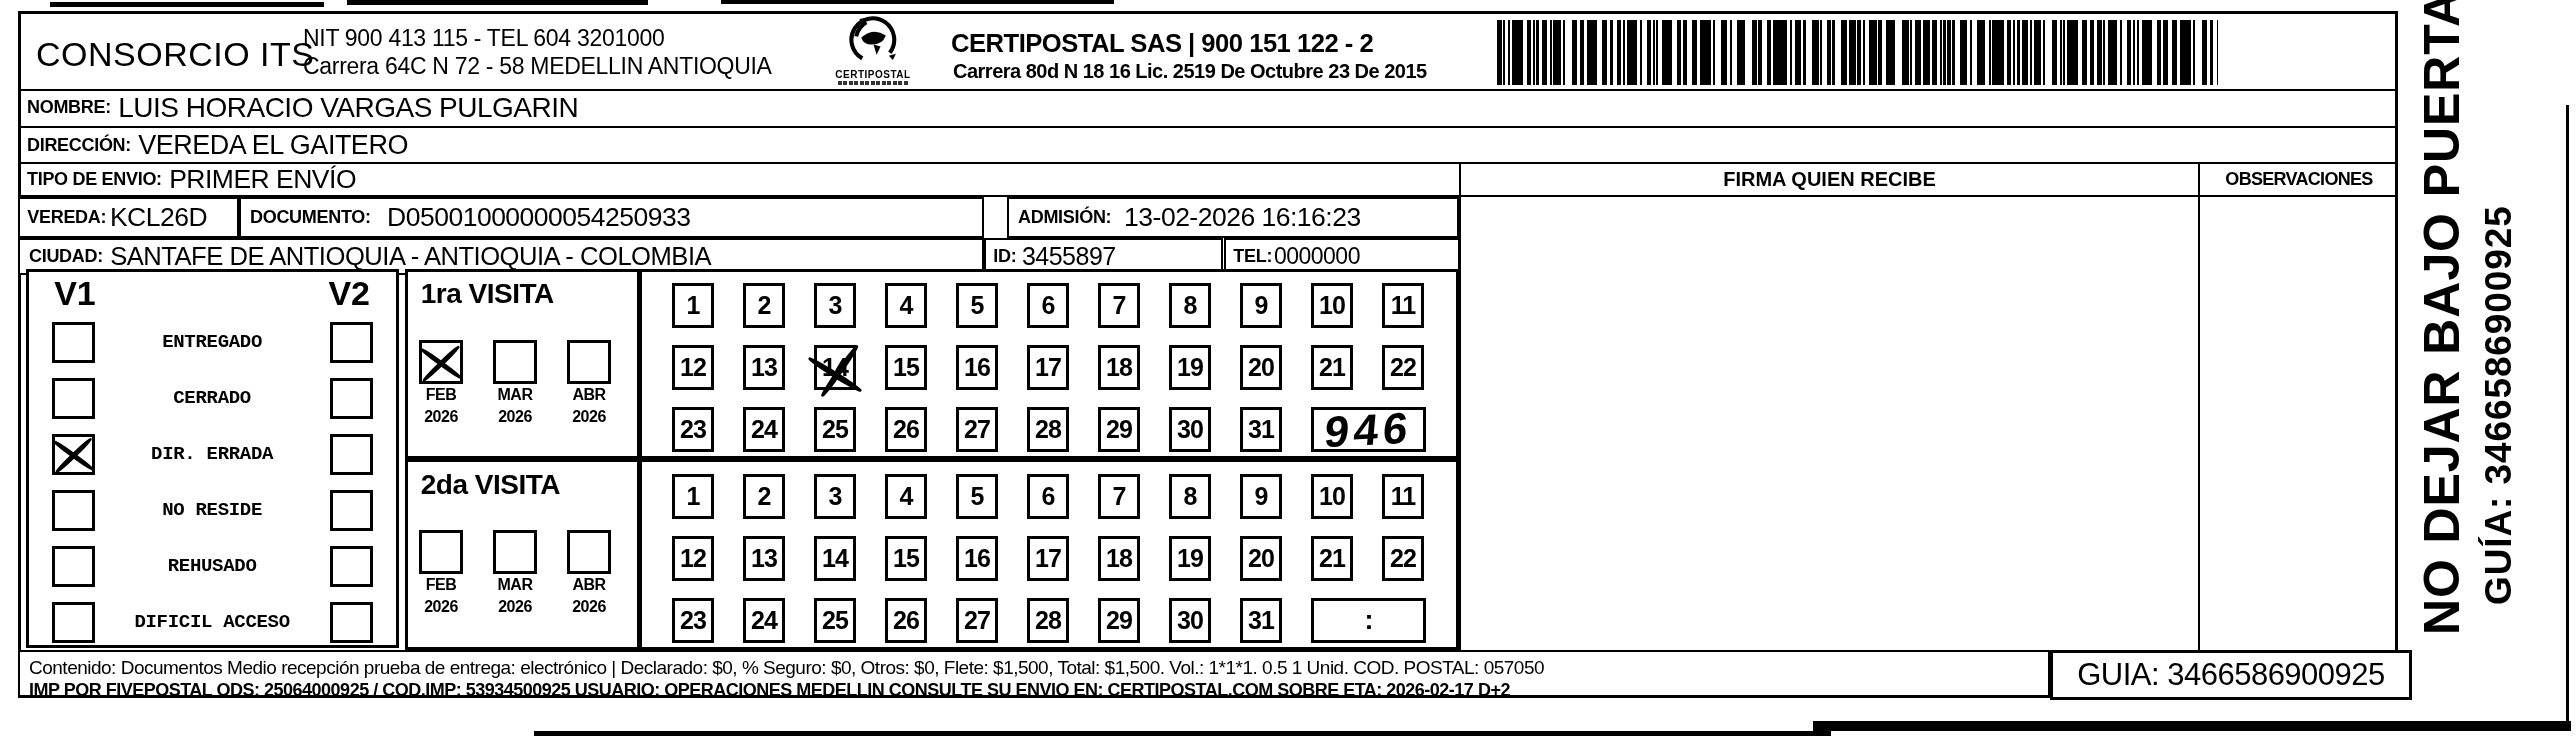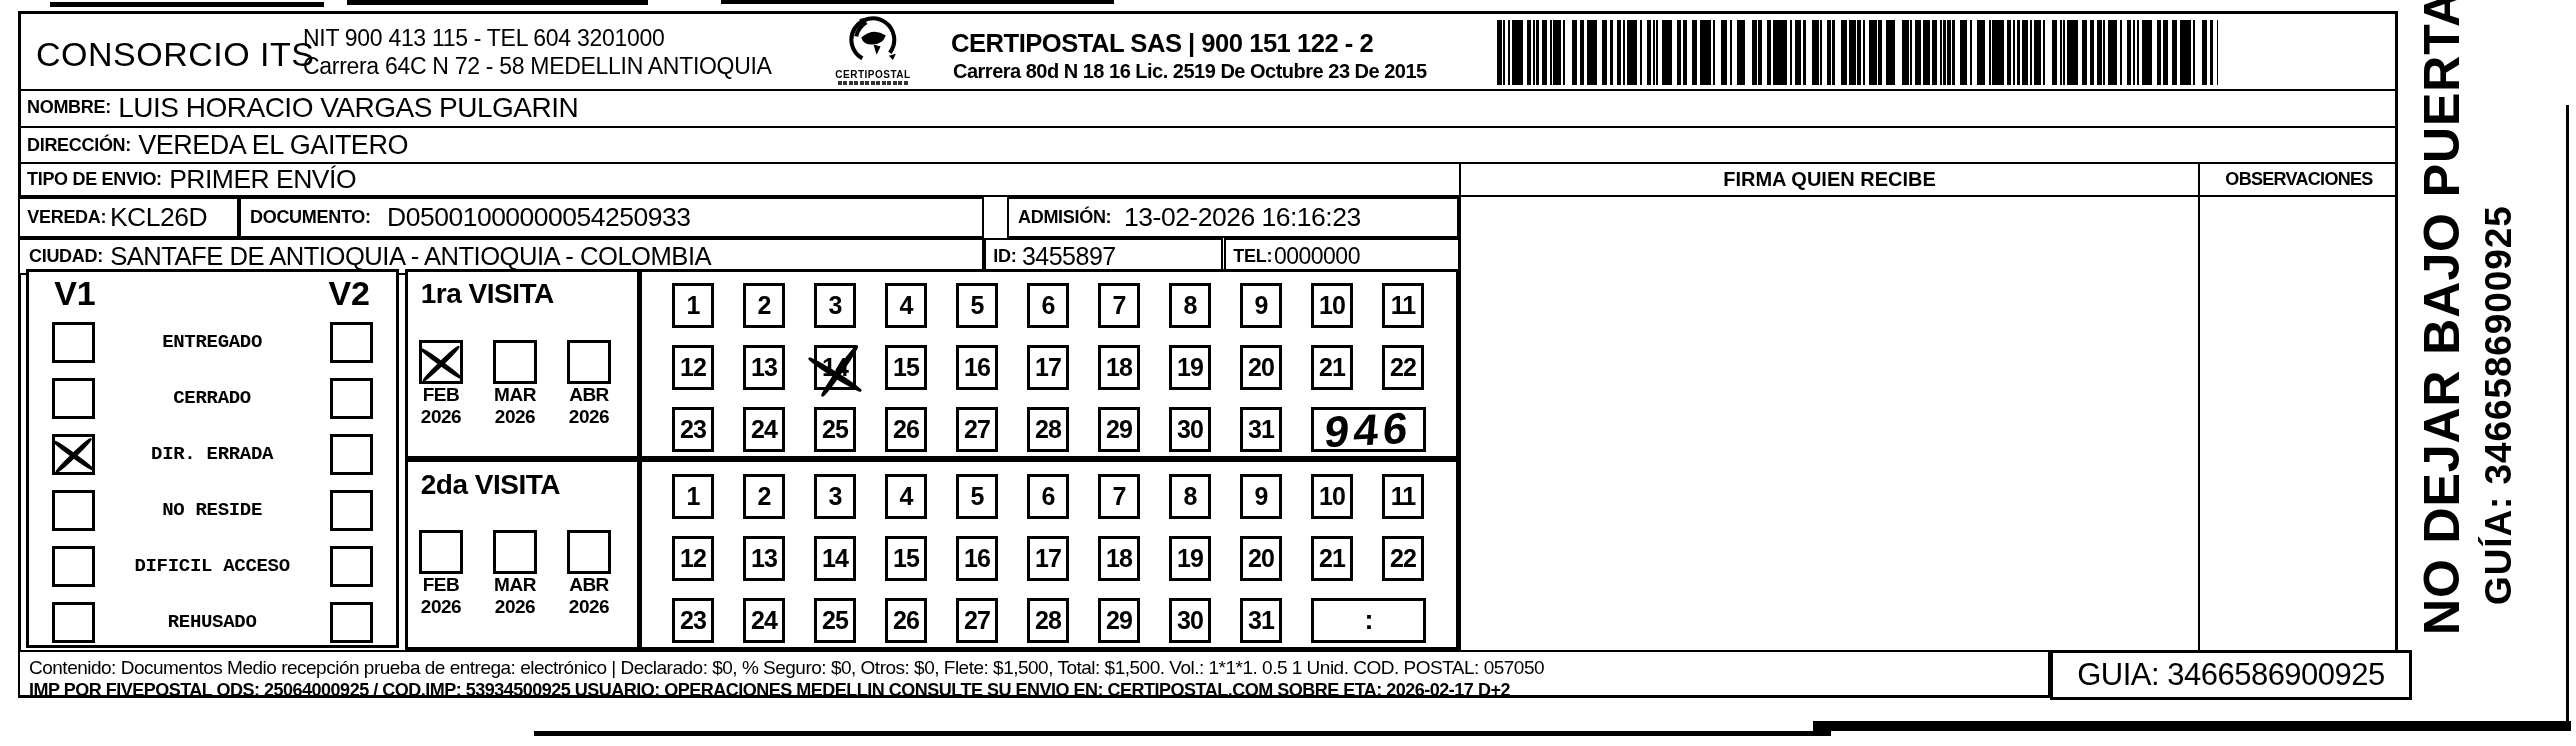--- a/index.html
+++ b/index.html
@@ -36,21 +36,21 @@
   #status-rows{position:absolute;left:0;right:0;top:42px;}
   .status-row{display:flex;align-items:center;height:56px;padding:0 23px;font-family:Liberation Mono, monospace;}
   .status-row .cb{width:43px;height:41px;flex:0 0 auto;}
   .status-label{flex:1;text-align:center;font-weight:bold;font-size:19px;letter-spacing:-0.3px;}
   .vhead{font-size:34px;font-weight:bold;}
   
   .visit-title{font-size:28px;font-weight:bold;letter-spacing:-0.5px;}
   .months{position:absolute;left:11px;top:68px;display:flex;gap:30px;}
   .month{display:flex;flex-direction:column;align-items:center;}
   .month .cb{width:44px;height:44px;}
-  .month .m-lab,.month .m-year{font-size:19px;font-weight:bold;line-height:22px;letter-spacing:-0.5px;}
+  .month .m-lab,.month .m-year{font-size:16px;font-weight:bold;line-height:22px;letter-spacing:-0.5px;}
   
   .day-row{position:absolute;left:30px;display:flex;gap:29px;}
   .day-box{position:relative;width:42px;height:45px;border:3.7px solid #000;box-sizing:border-box;
      display:flex;align-items:center;justify-content:center;font-size:25px;font-weight:bold;letter-spacing:-0.9px;background:#fff;}
   .wide-box{width:115px;justify-content:center;overflow:visible;}
   .hw{font-size:44px;font-weight:600;transform:skewX(-8deg) rotate(-3deg);letter-spacing:4.6px;line-height:37px;}
   .colon{font-size:27px;font-weight:bold;}
   
   #contenido{padding:4.6px 9px;box-sizing:border-box;}
   #contenido .l1{font-size:19px;letter-spacing:-0.5px;white-space:nowrap;}
@@ -161,26 +161,26 @@
           <span class="status-label">DIR. ERRADA</span>
           <span class="cb"></span>
         </div>
         <div class="status-row">
           <span class="cb"></span>
           <span class="status-label">NO RESIDE</span>
           <span class="cb"></span>
         </div>
         <div class="status-row">
           <span class="cb"></span>
+          <span class="status-label">REHUSADO</span>
+          <span class="cb"></span>
+        </div>
+        <div class="status-row">
+          <span class="cb"></span>
           <span class="status-label">DIFICIL ACCESO</span>
-          <span class="cb"></span>
-        </div>
-        <div class="status-row">
-          <span class="cb"></span>
-          <span class="status-label">REHUSADO</span>
           <span class="cb"></span>
         </div>
       </div>
   </div>
 
   <div class="bx" style="left:405px;top:269px;width:235px;height:190px;border-width:3.7px;">
     <div class="abs visit-title" style="left:12.8px;top:5.5px;">1ra VISITA</div>
     <div class="months" id="months-0">
         <div class="month">
           <span class="cb">

